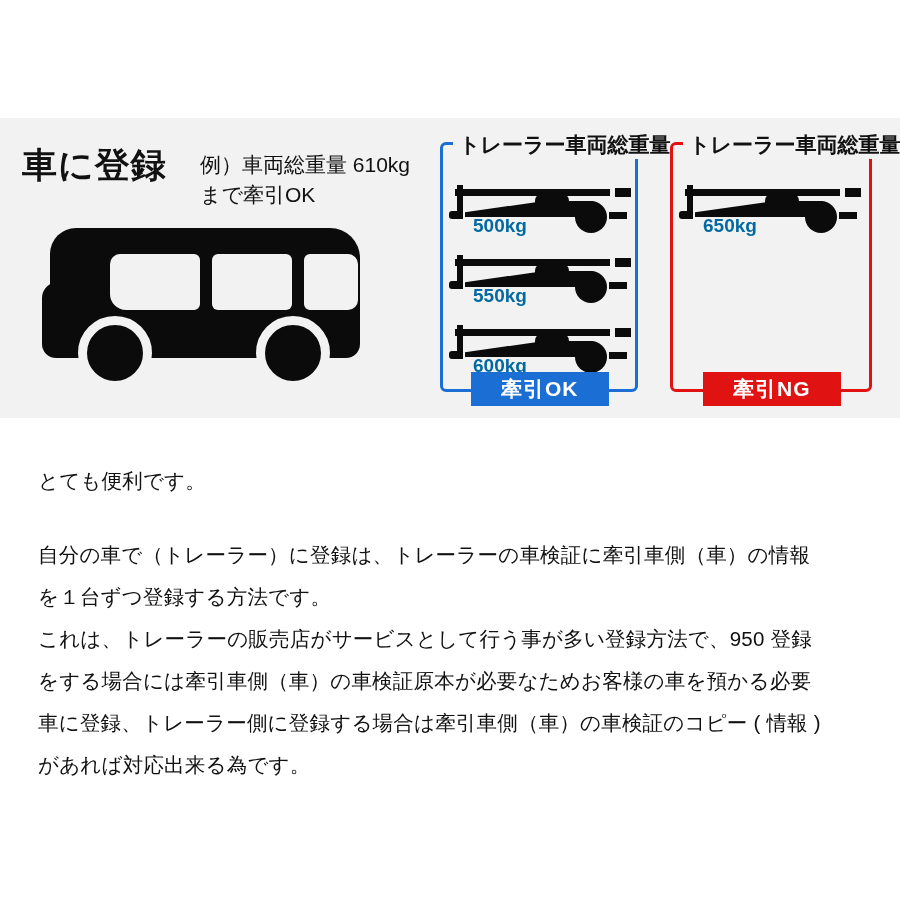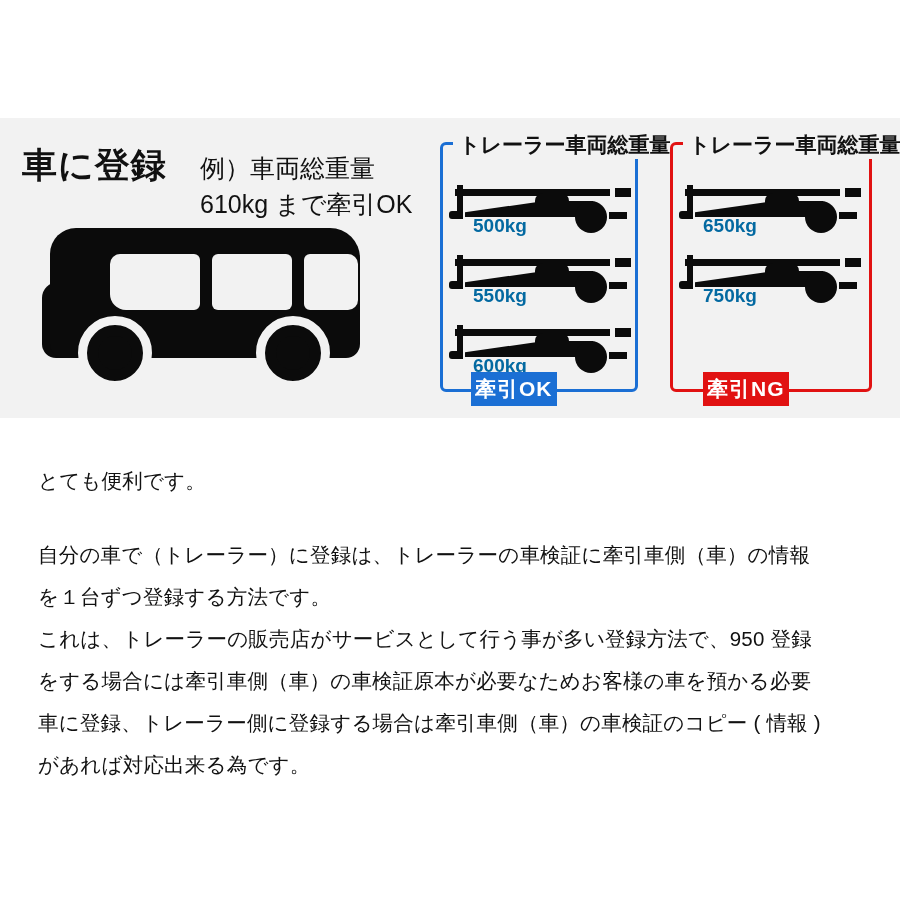--- a/index.html
+++ b/index.html
@@ -46,21 +46,21 @@
     font-weight: bold;
     letter-spacing: 1px;
     color: #111;
     white-space: nowrap;
   }
   .car-note {
     position: absolute;
     left: 178px;
     top: 18px;
     width: 215px;
-    font-size: 25px;
+    font-size: 21px;
     line-height: 1.45;
     color: #111;
   }
 
   
   .car-art {
     position: absolute;
     left: 20px;
     top: 86px;
     width: 335px;
@@ -249,21 +249,21 @@
     font-size: 19px;
     font-weight: bold;
     color: #0369a1;
     background: transparent;
   }
 
   .verdict {
     position: absolute;
     bottom: -17px;
     left: 28px;
-    padding: 3px 4px;
+    padding: 3px 30px;
     font-size: 21px;
     font-weight: bold;
     color: #ffffff;
     letter-spacing: 1px;
     white-space: nowrap;
   }
   .verdict.ok { background: #1b6fd4; }
   .verdict.ng { background: #e11212; left: 30px; }
 
   
@@ -357,31 +357,20 @@
         <div class="t-bar-tip"></div>
         <div class="t-post"></div>
         <div class="t-hitch"></div>
         <div class="t-deck"></div>
         <div class="t-fender"></div>
         <div class="t-wheel"></div>
         <div class="t-axle"></div>
         <div class="t-label">650kg</div>
       </div>
 
-      <div class="trailer-row" style="top:104px;">
-        <div class="t-bar"></div>
-        <div class="t-bar-tip"></div>
-        <div class="t-post"></div>
-        <div class="t-hitch"></div>
-        <div class="t-deck"></div>
-        <div class="t-fender"></div>
-        <div class="t-wheel"></div>
-        <div class="t-axle"></div>
-        <div class="t-label">750kg</div>
-      </div>
 
       <div class="verdict ng">牽引NG</div>
     </div>
 
   </div>
 
   <div class="copy">
     <p>とても便利です。</p>
     <div class="gap"></div>
     <p>自分の車で（トレーラー）に登録は、トレーラーの車検証に牽引車側（車）の情報</p>

